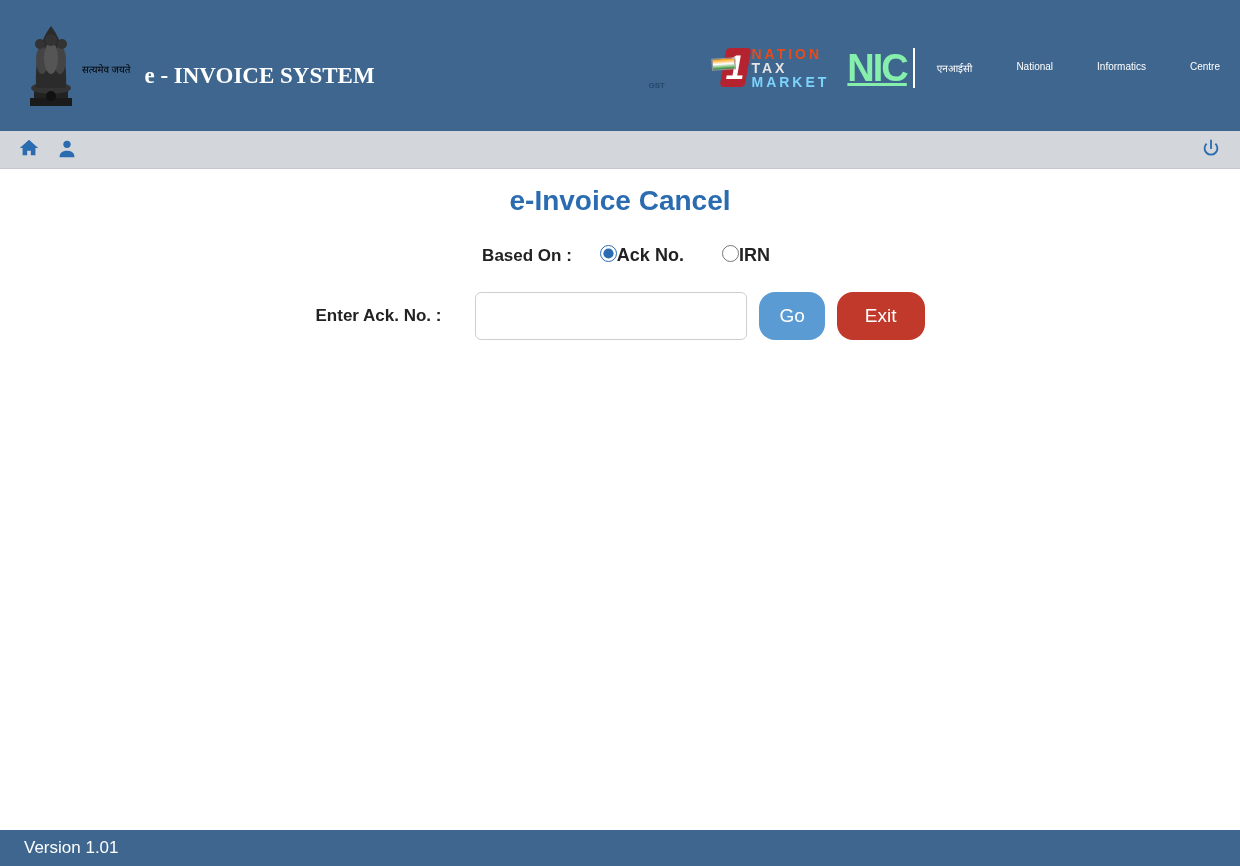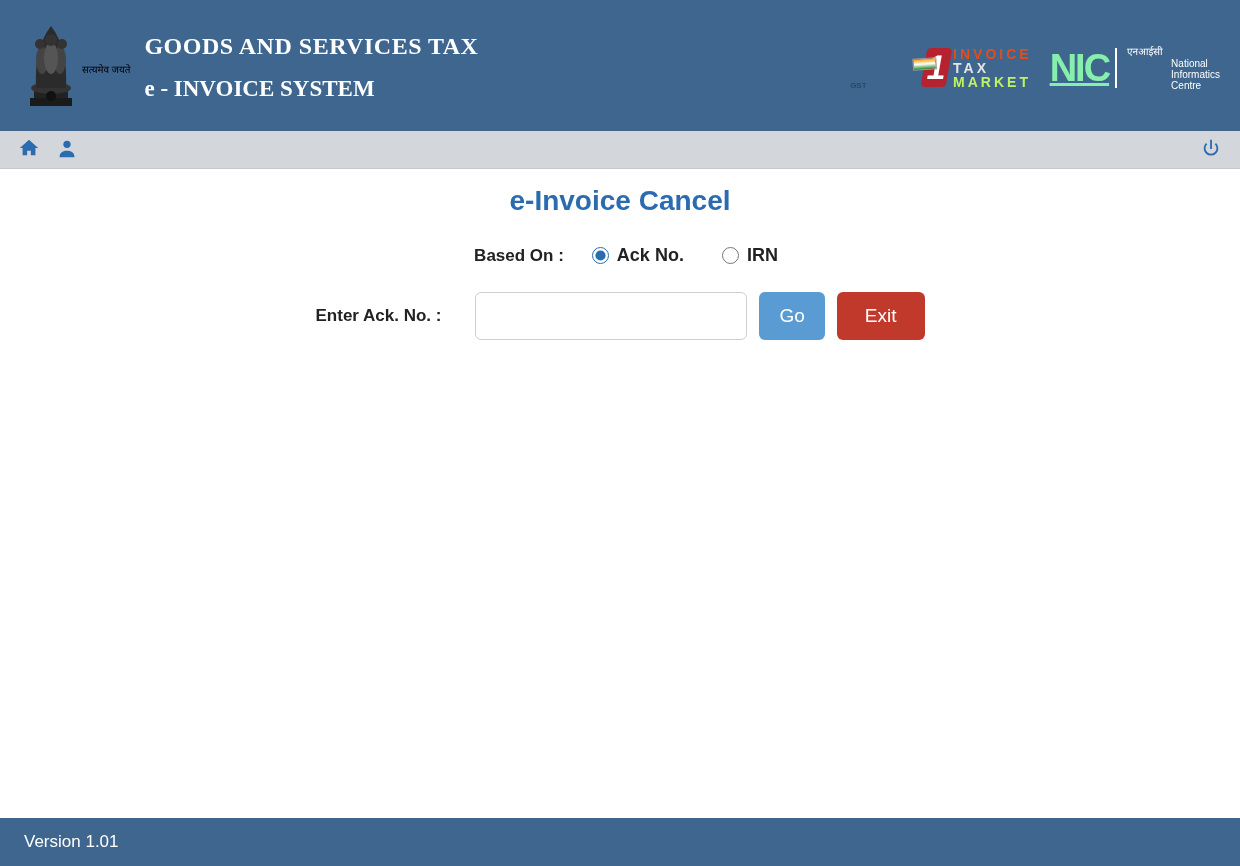--- a/index.html
+++ b/index.html
@@ -23,37 +23,37 @@
   .titles .line1 { font-family: "Times New Roman", serif; font-weight:700; font-size:24px; letter-spacing:0.5px; }
   .titles .line2 { font-family: "Times New Roman", serif; font-weight:700; font-size:23px; margin-top:16px; }
   .header-right { margin-left:auto; display:flex; align-items:center; gap:18px; }
 
   
   .ntm { display:flex; align-items:center; }
   .ntm-text { display:flex; flex-direction:column; line-height:14px; margin-left:4px;}
   .ntm-text span { font-weight:800; font-size:14px; letter-spacing:3px;}
   .ntm-text .t1{ color:#e64b1c; }
   .ntm-text .t2{ color:#e5e5e5; }
-  .ntm-text .t3{ color:#bef264; }
+  .ntm-text .t3{ color:#7dd3fc; }
   .ntm-num {
     background:#b4232f; color:#fff; font-weight:900; font-size:34px;
     border-radius:4px; padding:0 3px; transform: skewX(-10deg);
     position:relative;
   }
   .ntm-num::after {
     content:""; position:absolute; left:-12px; top:10px; width:22px; height:10px;
     background: linear-gradient(#ff9a00,#fff,#2a8f2a); border:1px solid #999;
     transform: skewX(10deg) rotate(-4deg);
   }
   .ntm-gst { font-size:8px; color:#25486b; position:absolute; margin-top:36px; margin-left:-74px; font-weight:700;}
 
   
   .nic { display:flex; align-items:center; }
   .nic-big { font-weight:900; font-size:38px; color:#86efac; letter-spacing:-2px; line-height:30px;text-decoration:underline;}
-  .nic-side { display:flex; flex-direction:column; margin-left:4px; color:#fff; }
+  .nic-side { display:flex; margin-left:16px; color:#fff; }
   .nic-side .hi { font-size:10px; }
   .nic-side .en { font-size:10px; line-height:11px;padding-left:44px;}
   .nic-divider { width:2px; height:40px; background:#fff; margin:0 6px; }
 
   
   .iconbar {
     background:#d3d7dc;
     height:38px;
     display:flex;
     align-items:center;
@@ -64,42 +64,42 @@
   .iconbar .right-icons { margin-left:auto; }
   .iconbar svg { width:22px; height:22px; fill:#2b6cb0; cursor:pointer; }
 
   
   .content { flex:1; background:#fff; padding-top:16px; }
   .page-title { text-align:center; color:#2b6cb0; font-weight:700; font-size:28px; margin-bottom:28px; }
 
   .form-row { display:flex; align-items:center; justify-content:center; gap:28px; margin-bottom:26px;margin-left:12px; }
   .form-row .lbl { font-weight:700; font-size:17px; color:#222; }
   .radio-group { display:flex; align-items:center; gap:38px; }
-  .radio-item { display:flex; align-items:center; gap:8px; }
+  .radio-item { display:flex; align-items:flex-start; gap:0; }
   .radio-item input[type=radio]{ width:17px; height:17px; accent-color:#2b6cb0; cursor:pointer;}
   .radio-item span{ font-weight:700; font-size:18px; color:#222;}
 
   .entry-row { display:flex; align-items:center; justify-content:center; gap:12px; }
   .entry-row .lbl2 { font-weight:700; font-size:17px; color:#222; margin-right:22px; }
   .text-input {
     width:272px; height:48px; border:1px solid #cfcfcf; border-radius:6px;
     font-size:18px; padding:0 12px; outline:none;
   }
   .btn {
-    height:48px; border:none; border-radius:6px; font-size:19px; color:#fff;
+    height:48px; border:none; border-radius:16px; font-size:19px; color:#fff;
     padding:0 20px; cursor:pointer;
   }
   .btn-go   { background:#5a9bd4; }
   .btn-exit { background:#c0392b; padding:0 28px;}
 
   
   .footer {
     background:#3e668e;
     color:#fff;
-    height:48px;
+    height:36px;
     display:flex;
     align-items:center;
     padding:0 24px;
     font-size:17px;
   }
   .footer .right { margin-left:auto; }
 </style>
 </head>
 <body>
 
@@ -114,29 +114,28 @@
       <ellipse cx="40" cy="42" rx="6" ry="14" fill="#444"></ellipse>
       <ellipse cx="31" cy="40" rx="7" ry="16" fill="#555"></ellipse>
       <circle cx="31" cy="22" r="6" fill="#333"></circle>
       <circle cx="20" cy="26" r="5" fill="#333"></circle>
       <circle cx="42" cy="26" r="5" fill="#333"></circle>
       <circle cx="31" cy="78" r="5" fill="#111"></circle>
     </svg>
     <div class="emblem-caption">सत्यमेव जयते</div>
   </div>
   <div class="titles">
-    <div class="line1">GOODS AND SERVICES TAX</div>
     <div class="line2">e - INVOICE SYSTEM</div>
   </div>
   <div class="header-right">
     <div class="ntm">
       <div class="ntm-num">1</div>
       <span class="ntm-gst">GST</span>
       <div class="ntm-text">
-        <span class="t1">INVOICE</span>
+        <span class="t1">NATION</span>
         <span class="t2">TAX</span>
         <span class="t3">MARKET</span>
       </div>
     </div>
     <div class="nic">
       <div class="nic-big">NIC</div>
       <div class="nic-divider"></div>
       <div class="nic-side">
         <span class="hi">एनआईसी</span>
         <span class="en">National</span>

